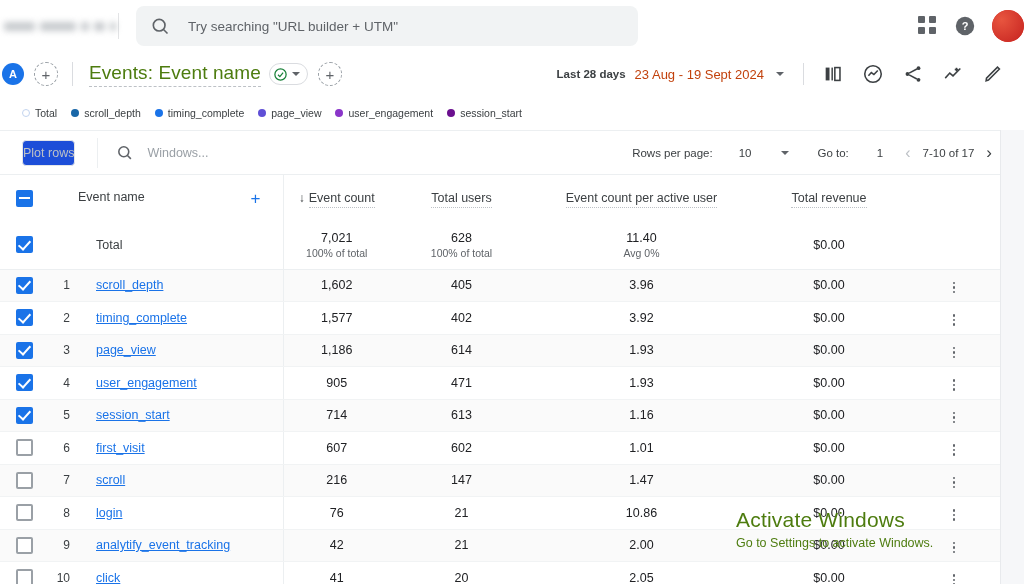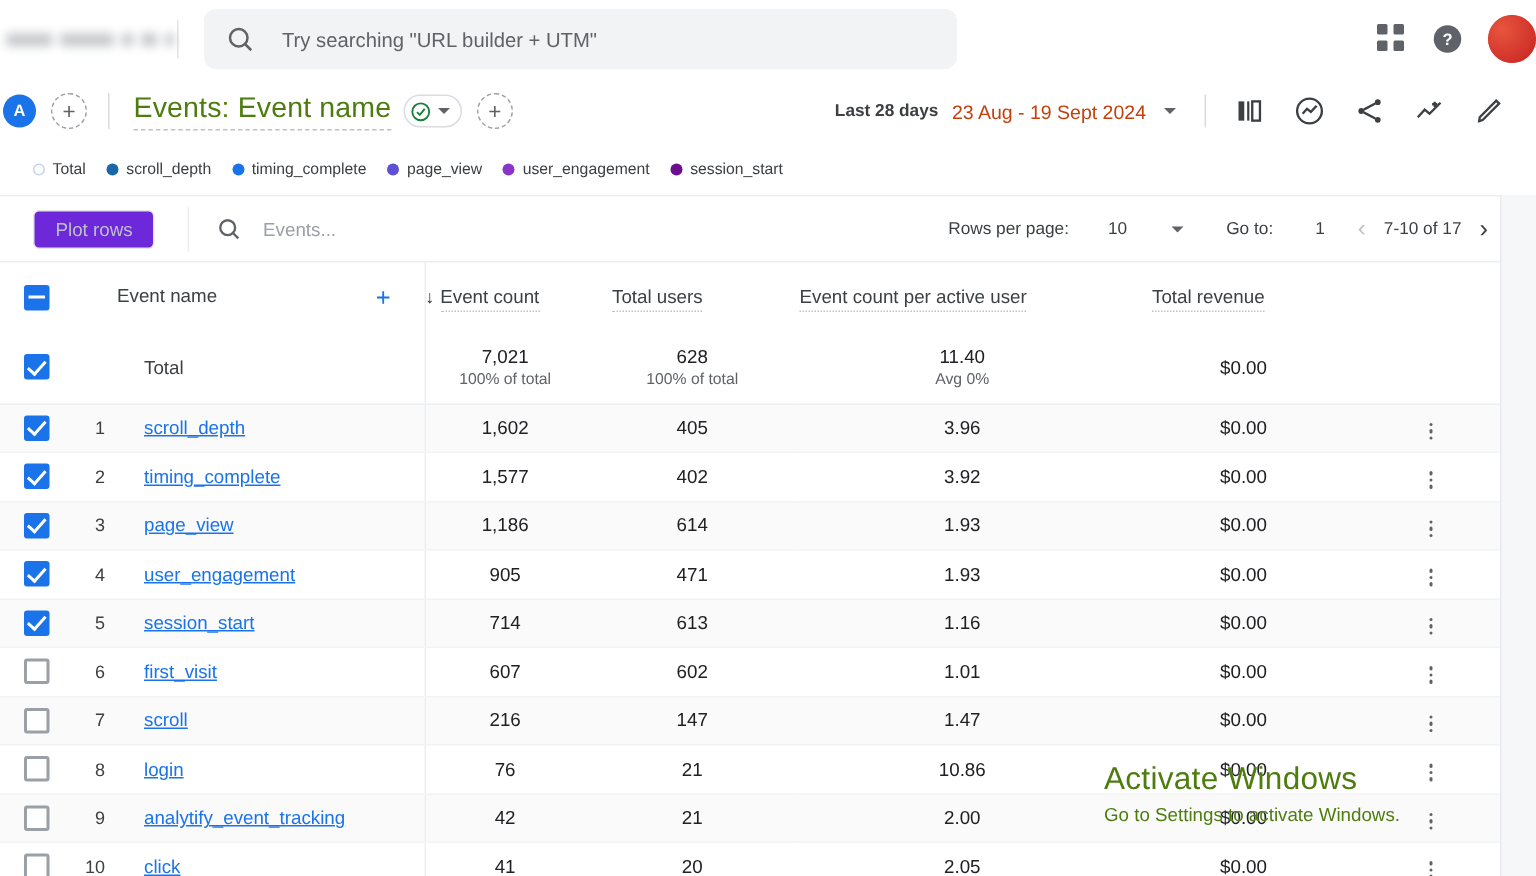--- a/index.html
+++ b/index.html
@@ -119,22 +119,22 @@
     position: absolute; top: 130px; left: 1000px; width: 24px;
     height: 454px; background: #f6f7f9; border-left: 1px solid #e8eaed;
   }
 
   
   .tbar {
     height: 44px; display: flex; align-items: center;
     border-bottom: 1px solid #eceff1;
   }
   .plot-btn {
-    margin-left: 22px; height: 26px; padding: 0 14px;
-    border: 1px solid #e4e6e9; border-radius: 4px; background: #6d28d9;
+    margin-left: 22px; height: 26px; padding: 0 0;
+    border: 1px solid #e4e6e9; border-radius: 4px; background: #1d4ed8;
     color: #bdc1c6; font-size: 12.5px; display: flex; align-items: center;
     cursor: pointer;
   }
   .tbar-sep { width: 1px; height: 30px; background: #eceff1; margin-left: 22px; }
   .tb-search { display: flex; align-items: center; margin-left: 18px; }
   .tb-search .s-ico { width: 17px; height: 17px; color: #5f6368; }
   .tb-search-ph { margin-left: 14px; font-size: 12.5px; color: #9aa0a6; }
   .tbar-right {
     margin-left: auto; display: flex; align-items: center;
     font-size: 11.5px; color: #3c4043; padding-right: 8px;
@@ -166,21 +166,21 @@
   col.c-per   { width: 235px; }
   col.c-rev   { width: 140px; }
   col.c-more  { width: 92px; }
 
   thead th {
     height: 46px; vertical-align: middle; font-weight: 400;
     font-size: 12.5px; color: #3c4043; padding: 0;
   }
   .hdr-name { text-align: left; padding-left: 0; }
   .hdr-name .lbl { border-bottom: 1px dotted transparent; }
-  .hdr-num { text-align: left; padding-right: 18px; }
+  .hdr-num { text-align: center; padding-right: 18px; }
   .hdr-num .lbl {
     border-bottom: 1px dotted #bdc1c6; padding-bottom: 2px; cursor: pointer;
   }
   .sort-arrow { margin-right: 4px; color: #3c4043; font-size: 12px; }
   .colsep { border-left: 1px solid #eceff1; }
   .plus-blue {
     color: #1a73e8; font-size: 17px; float: right; margin-right: 22px;
     cursor: pointer; line-height: 1; font-weight: 400;
   }
 
@@ -350,21 +350,21 @@
 <div class="card">
 
   <div class="tbar">
     <div class="plot-btn">Plot rows</div>
     <div class="tbar-sep"></div>
     <div class="tb-search">
       <svg class="s-ico" viewBox="0 0 24 24" fill="none" stroke="currentColor" stroke-width="2.2">
         <circle cx="11" cy="11" r="7"></circle>
           <line x1="16.2" y1="16.2" x2="21" y2="21"></line>
       </svg>
-      <span class="tb-search-ph">Events...</span>
+      <span class="tb-search-ph">Windows...</span>
     </div>
 
     <div class="tbar-right">
       <span class="rpp-label">Rows per page:</span>
       <span class="rpp-val">10</span>
       <span class="rpp-caret"></span>
       <span class="goto-label">Go to:</span>
       <span class="goto-val">1</span>
       <span class="pg-arrow disabled">‹</span>
       <span class="pg-range">7-10 of 17</span>

